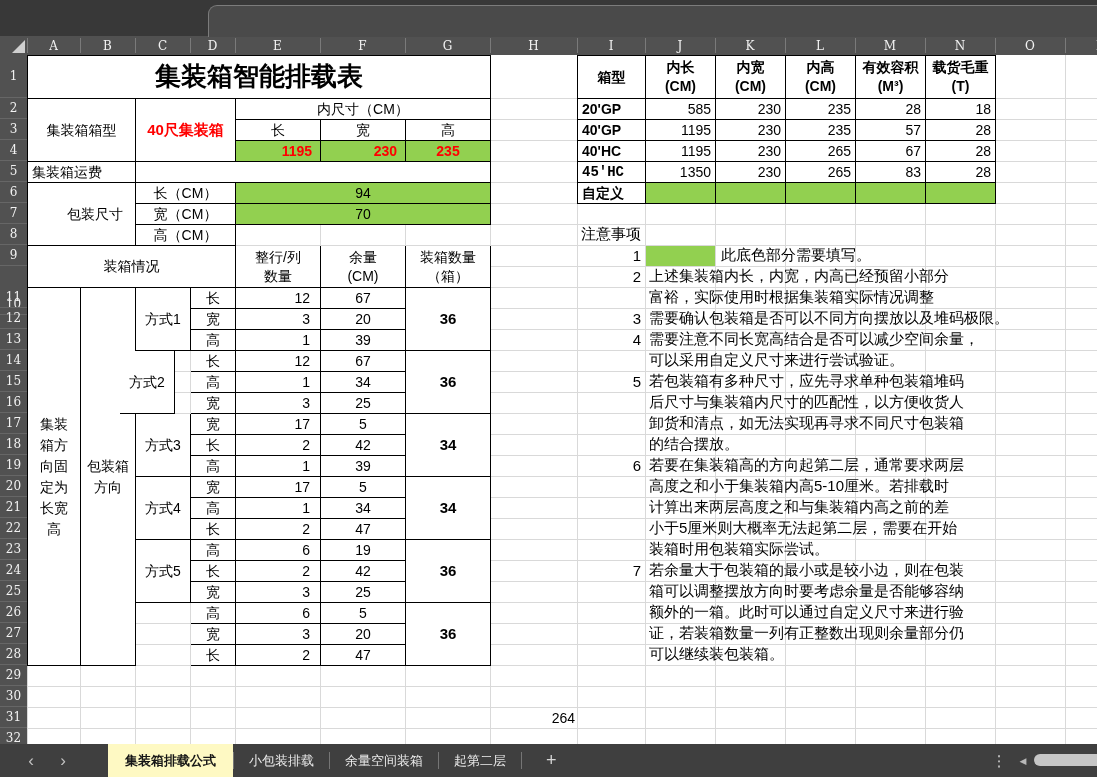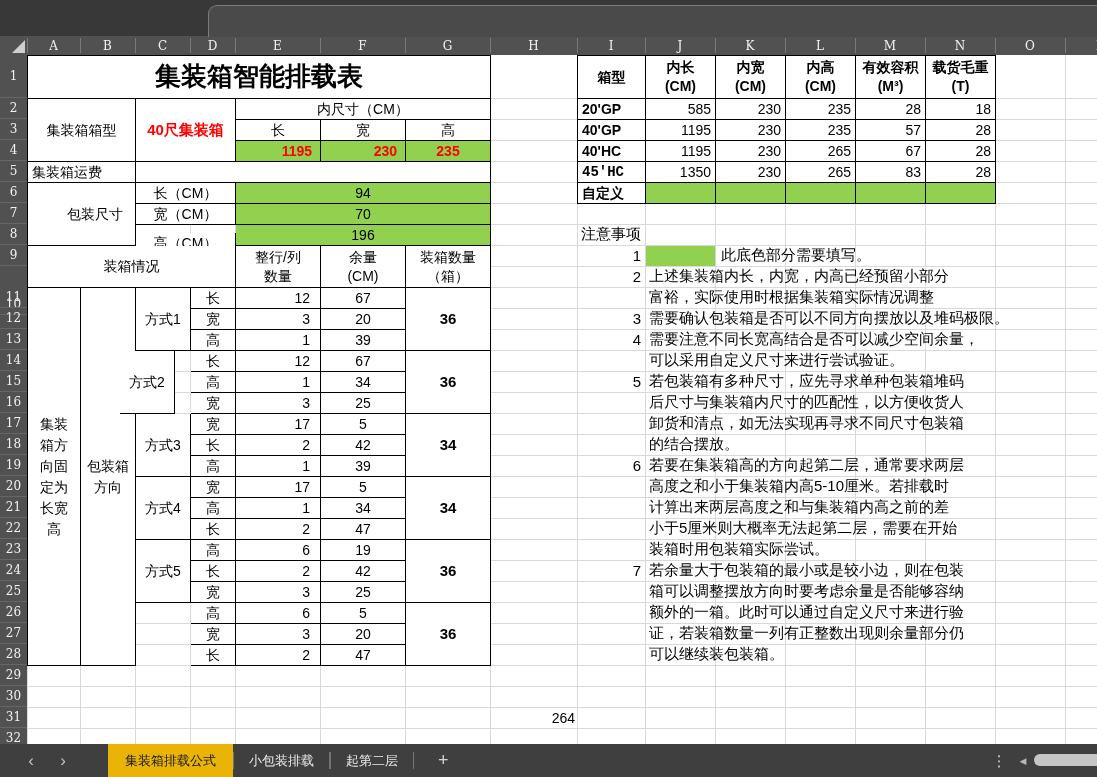--- a/index.html
+++ b/index.html
@@ -44,21 +44,21 @@
   .loose{position:absolute;z-index:4;font-size:15px;color:#000;display:flex;align-items:center;white-space:nowrap;}
   .note-num{justify-content:flex-end;}
   .swatch{position:absolute;background:#92d050;z-index:3;}
 
   
   #tabbar{position:absolute;left:0;top:744px;width:1097px;height:33px;background:#3f3f3f;z-index:50;overflow:hidden;}
   .navarrow{position:absolute;top:0;height:33px;width:26px;display:flex;align-items:center;justify-content:center;
             color:#c2c2c2;font-size:17px;}
   #tabstrip{position:absolute;left:108px;top:0;height:33px;display:flex;align-items:stretch;}
   .sheettab{display:flex;align-items:center;padding:0 15px;color:#ececec;font-size:13px;white-space:nowrap;}
-  .sheettab.active{background:#eab308;color:#161616;font-weight:normal;position:relative;padding:0 17px;}
+  .sheettab.active{background:#fef9c3;color:#161616;font-weight:bold;position:relative;padding:0 17px;}
   .tabsep{width:1px;background:#757575;margin:8px 0;}
   .plustab{display:flex;align-items:center;padding:0 24px;color:#d5d5d5;font-size:18px;}
   #dots{position:absolute;left:990px;top:0;height:33px;width:18px;display:flex;align-items:center;justify-content:center;
         color:#cfcfcf;font-size:15px;letter-spacing:0;}
   #sb-left{position:absolute;left:1014px;top:0;height:33px;width:18px;display:flex;align-items:center;justify-content:center;
            color:#b8b8b8;font-size:9px;}
   #sb-thumb{position:absolute;left:1034px;top:754px;width:75px;height:12px;border-radius:6px;background:#c6c6c6;z-index:51;}
 </style>
 </head>
 <body>
@@ -205,22 +205,21 @@
     <div class="c green red bold" style="left:378px;top:85px;width:85px;height:21px;">235</div>
 
     <div class="c left" style="left:0;top:106px;width:108px;height:21px;">集装箱运费</div>
     <div class="c" style="left:108px;top:106px;width:355px;height:21px;"></div>
 
     <div class="c" style="left:0;top:127px;width:108px;height:63px;padding-left:27px;">包装尺寸</div>
     <div class="c" style="left:108px;top:127px;width:100px;height:21px;">长（CM）</div>
     <div class="c green" style="left:208px;top:127px;width:255px;height:21px;">94</div>
     <div class="c" style="left:108px;top:148px;width:100px;height:21px;">宽（CM）</div>
     <div class="c green" style="left:208px;top:148px;width:255px;height:21px;">70</div>
-    <div class="c" style="left:108px;top:169px;width:100px;height:21px;margin-top:8px;">高（CM）</div>
-    <div class="c green" style="left:208px;top:169px;width:255px;height:21px;">196</div>
+    <div class="c" style="left:108px;top:169px;width:100px;height:21px;">高（CM）</div>
 
     <div class="c" style="left:0;top:190px;width:208px;height:42px;">装箱情况</div>
     <div class="c" style="left:208px;top:190px;width:85px;height:42px;">
       <span class="l2">
           <span>整行/列</span>
           <span>数量</span>
         </span>
     </div>
     <div class="c" style="left:293px;top:190px;width:85px;height:42px;">
       <span class="l2">
@@ -411,20 +410,21 @@
   <div class="loose" style="left:490px;top:707px;width:85px;height:21px;justify-content:flex-end;font-size:14px;">264</div>
 
   <div id="tabbar">
     <div class="navarrow" style="left:18px;">‹</div>
     <div class="navarrow" style="left:50px;">›</div>
     <div id="tabstrip">
         <div class="sheettab active">集装箱排载公式</div>
         <div class="tabsep"></div>
         <div class="sheettab">小包装排载</div>
         <div class="tabsep"></div>
+        <div class="sheettab">余量空间装箱</div>
         <div class="tabsep"></div>
         <div class="sheettab">起第二层</div>
         <div class="tabsep"></div>
         <div class="plustab">+</div>
       </div>
     <div id="dots">⋮</div>
     <div id="sb-left">◀</div>
   </div>
   <div id="sb-thumb"></div>
 

